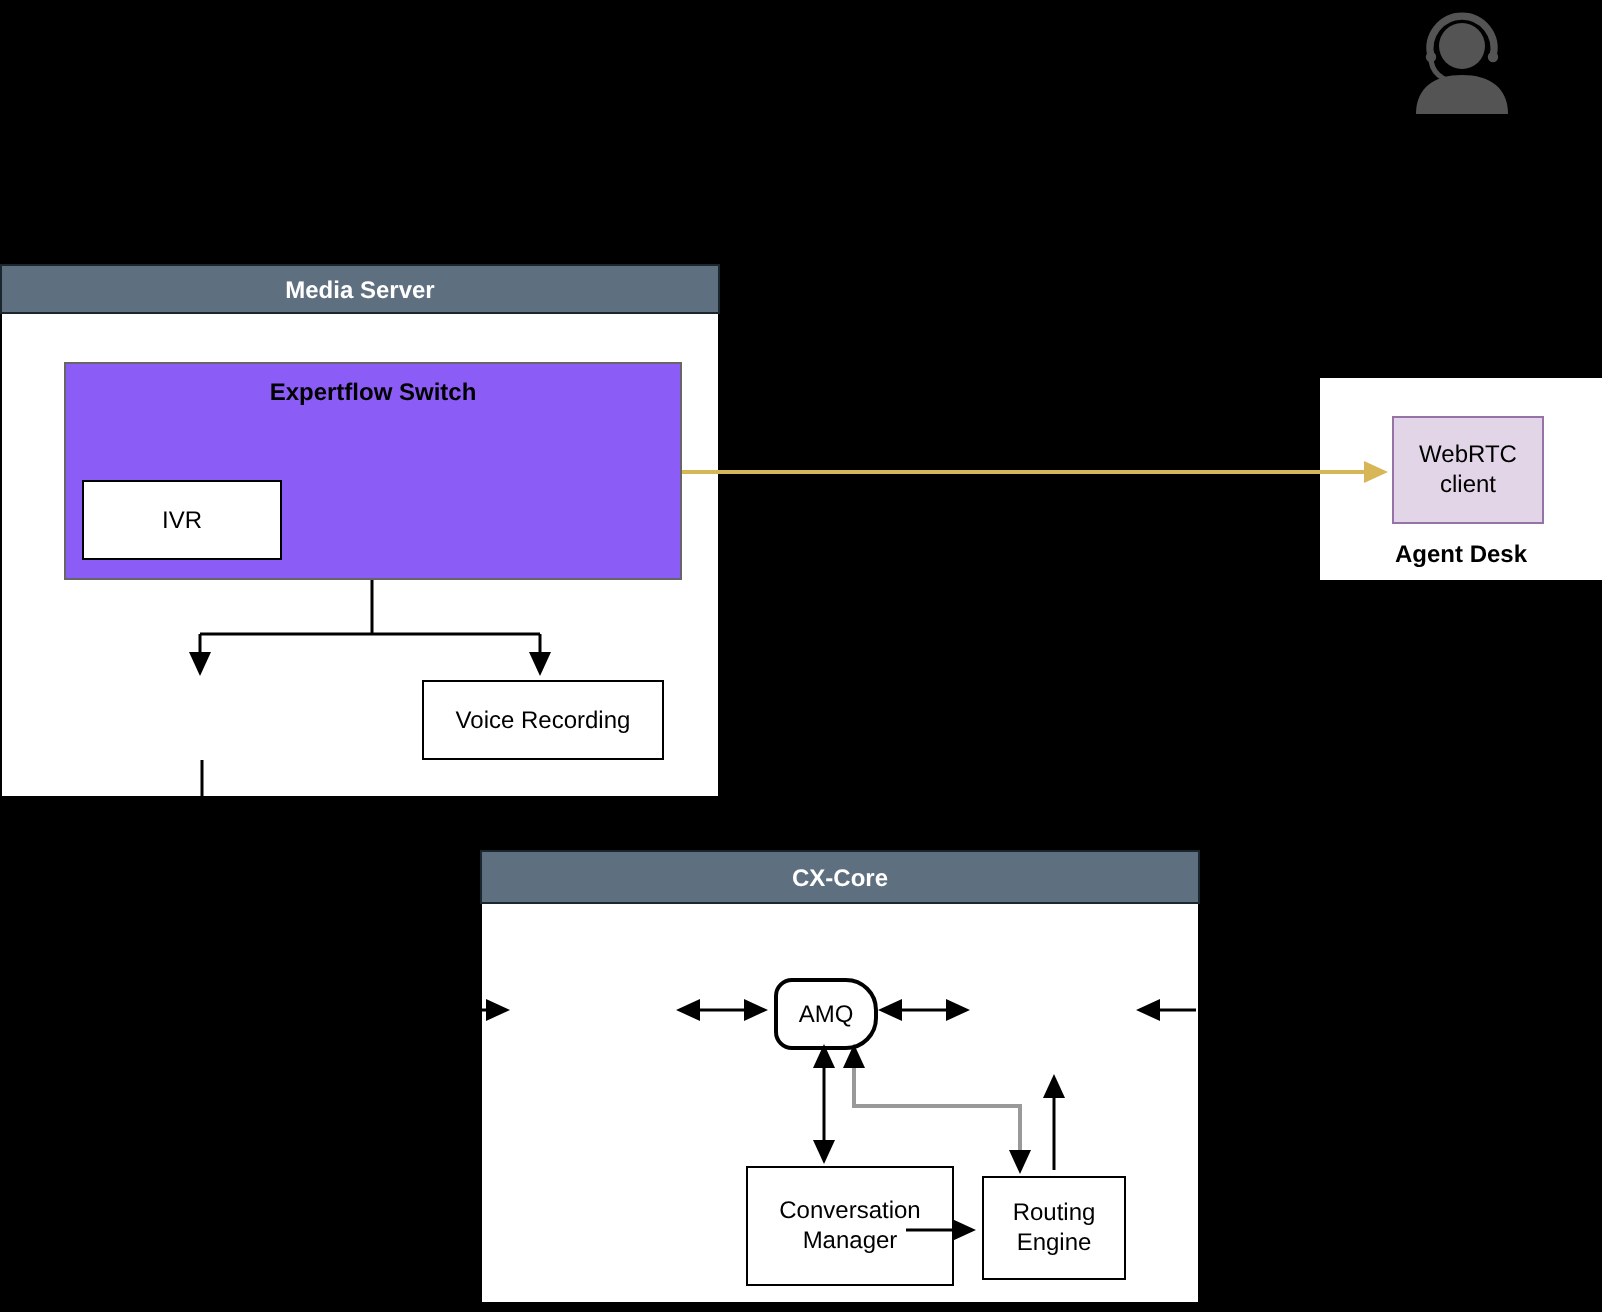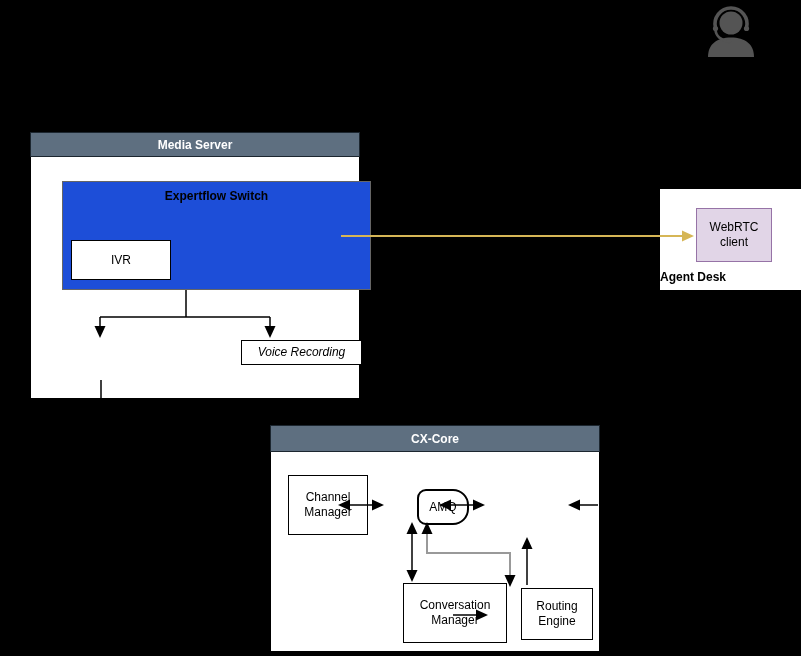--- a/index.html
+++ b/index.html
@@ -1,39 +1,39 @@
 <!DOCTYPE html>
 <html><head>
 <meta charset="utf-8">
 <style>
   html,body{margin:0;padding:0;background:#000;}
   .canvas{position:relative;width:801px;height:656px;background:#000;overflow:hidden;
           font-family:"Liberation Sans",sans-serif;color:#000;}
   .overlay{position:absolute;left:0;top:0;z-index:6;pointer-events:none;}
 
   
-  .lane{position:absolute;box-sizing:border-box;padding-left:30px;}
+  .lane{position:absolute;box-sizing:border-box;}
   .lane-header{box-sizing:border-box;background:#5E6F80;border:1px solid #1c262f;
                color:#fff;font-weight:bold;font-size:12px;text-align:center;
                display:flex;align-items:center;justify-content:center;}
   .lane-body{box-sizing:border-box;background:#fff;position:relative;border:1px solid #000;border-top:none;}
 
   
   .box{position:absolute;box-sizing:border-box;background:#fff;border:1.5px solid #000;
        display:flex;align-items:center;justify-content:center;text-align:center;
        font-size:12px;line-height:15px;z-index:4;}
 
-  .switch-box{position:absolute;box-sizing:border-box;background:#1d4ed8;border:1px solid #666;z-index:3;}
+  .switch-box{position:absolute;box-sizing:border-box;background:#8b5cf6;border:1px solid #666;z-index:3;}
   .switch-title{font-weight:bold;font-size:12px;text-align:center;padding-top:7px;}
 
   .webrtc{background:#E1D5E7;border:1.5px solid #9673A6;}
   .amq{border-radius:9px 16px 16px 9px;border-width:2px;z-index:5;}
 
   .agent-desk{position:absolute;background:#fff;}
-  .ad-title{position:absolute;left:0;width:100%;font-weight:bold;font-size:12px;}
+  .ad-title{position:absolute;left:0;width:100%;text-align:center;font-weight:bold;font-size:12px;}
 
   .person{position:absolute;z-index:2;}
 </style>
 </head>
 <body>
 
 <div class="canvas">
 
   <div class="person" style="left:704px;top:2px;">
     <svg width="54" height="55" viewBox="0 0 54 55">
@@ -47,33 +47,32 @@
     </svg>
   </div>
 
   <div class="lane" style="left:0;top:132px;width:360px;">
     <div class="lane-header" style="height:25px;">Media Server</div>
     <div class="lane-body" style="height:242px;">
       <div class="switch-box" style="left:31px;top:24px;width:309px;height:109px;">
         <div class="switch-title">Expertflow Switch</div>
       </div>
       <div class="box" style="left:40px;top:83px;width:100px;height:40px;">IVR</div>
-      <div class="box" style="left:210px;top:183px;width:121px;height:25px;font-style:italic;">Voice Recording</div>
+      <div class="box" style="left:210px;top:183px;width:121px;height:40px;">Voice Recording</div>
     </div>
   </div>
 
   <div class="agent-desk" style="left:660px;top:189px;width:141px;height:101px;">
     <div class="box webrtc" style="left:36px;top:19px;width:76px;height:54px;">WebRTC client</div>
     <div class="ad-title" style="top:81px;">Agent Desk</div>
   </div>
 
   <div class="lane" style="left:240px;top:425px;width:360px;">
     <div class="lane-header" style="height:27px;">CX-Core</div>
     <div class="lane-body" style="height:200px;">
-      <div class="box" style="left:17px;top:23px;width:80px;height:60px;">Channel Manager</div>
       <div class="box amq" style="left:146px;top:37px;width:52px;height:36px;">AMQ</div>
       <div class="box" style="left:132px;top:131px;width:104px;height:60px;">Conversation Manager</div>
       <div class="box" style="left:250px;top:136px;width:72px;height:52px;text-align:center;">Routing Engine</div>
     </div>
   </div>
 
   <svg class="overlay" width="801" height="656" viewBox="0 0 801 656">
     <defs>
       <marker id="ahB" markerUnits="userSpaceOnUse" markerWidth="14" markerHeight="14" refX="11" refY="6.5" orient="auto-start-reverse">
         <path d="M1 1 L13 6.5 L1 12 Z" fill="#000"></path>

